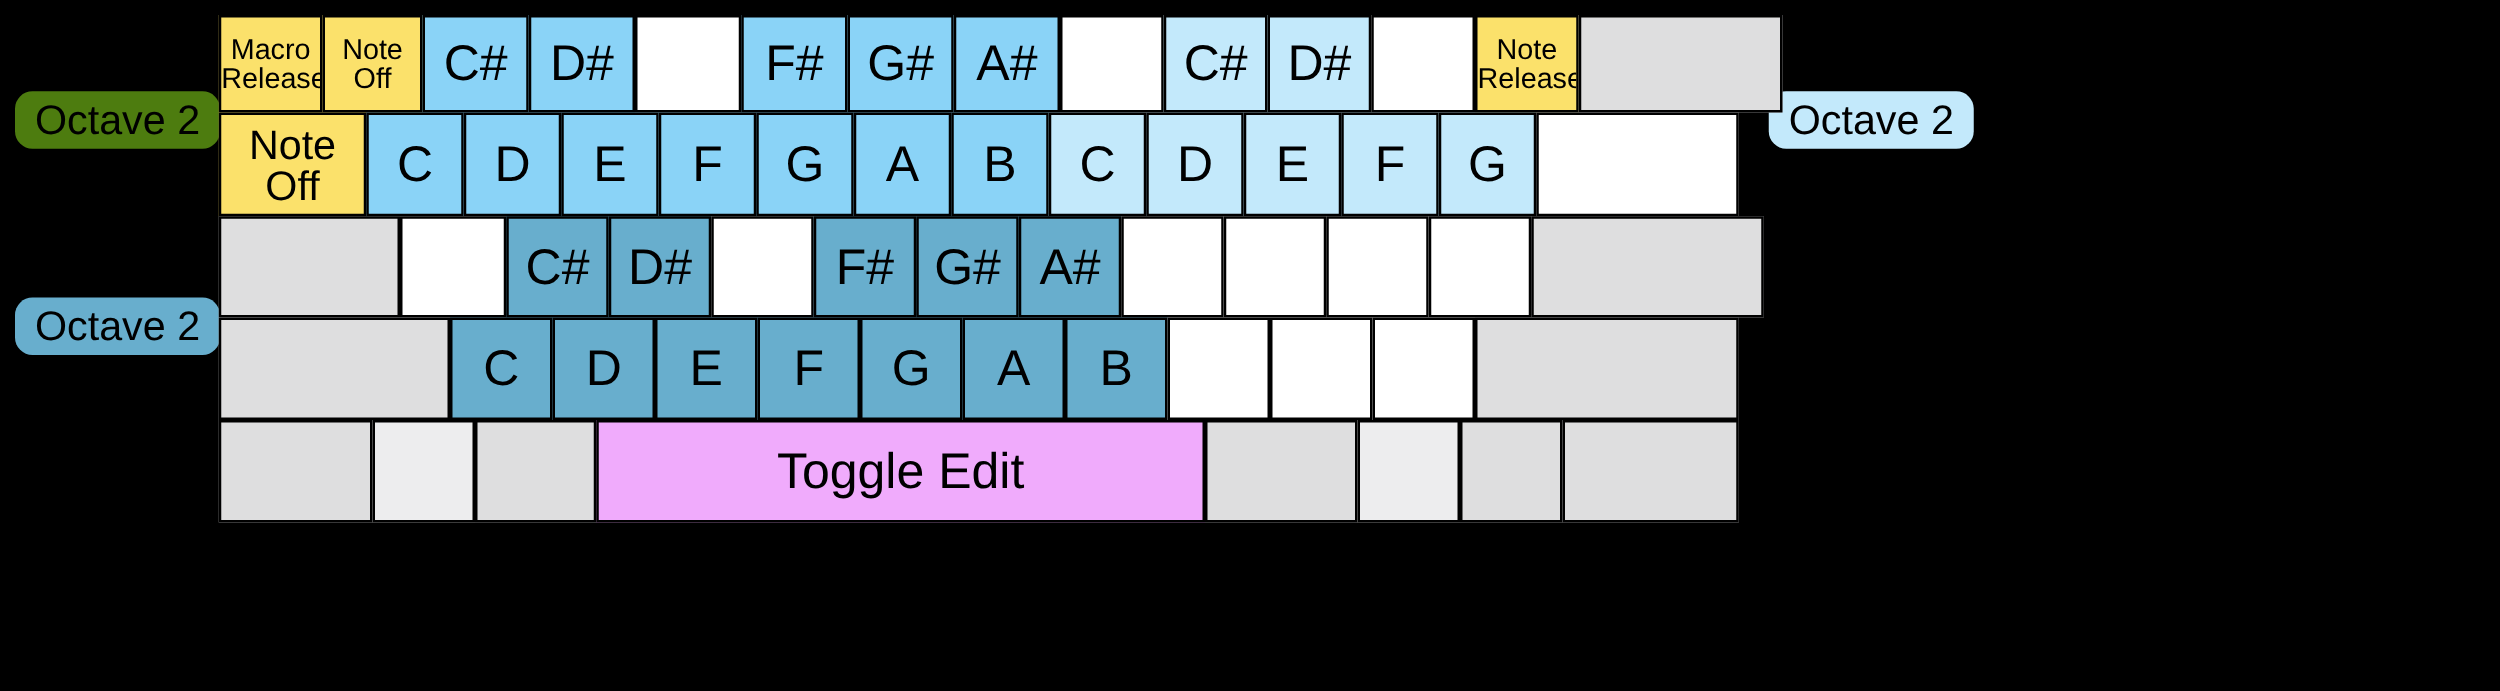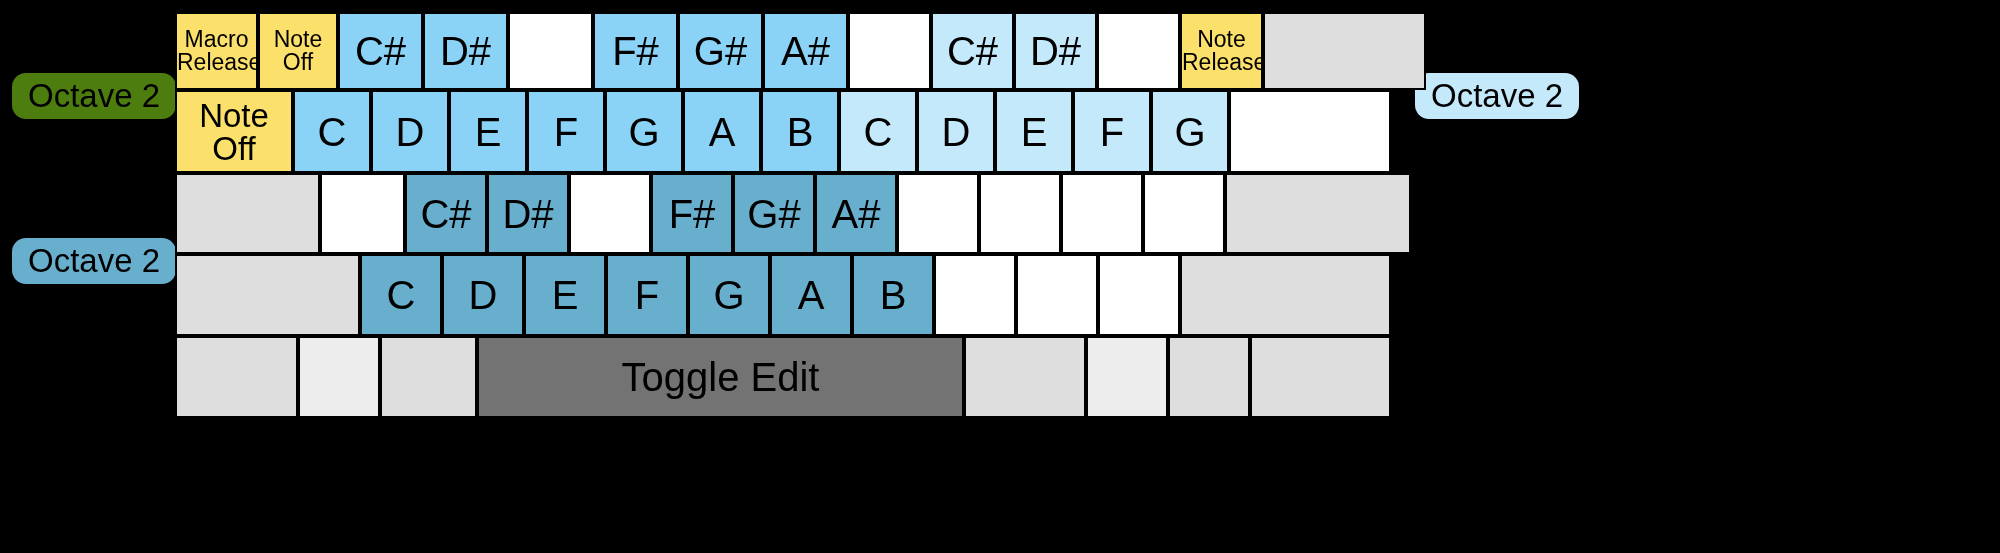--- a/index.html
+++ b/index.html
@@ -25,21 +25,21 @@
   .key .lbl{display:block;width:100%;padding:0 1px;}
 
   
   .c-white   {background:#ffffff;}
   .c-gray    {background:#dededf;}
   .c-gray2   {background:#ededee;}
   .c-yellow  {background:#fbe16b;}
   .c-blue2   {background:#8ad3f7;}  
   .c-blue3   {background:#c3e9fb;}  
   .c-blue1   {background:#68aecd;}  
-  .c-pink    {background:#737373;}
+  .c-pink    {background:#f0abfc;}
 
   
   .t-note {font-size:40px;}
   .t-small{font-size:23px;}
   .t-mid  {font-size:33px;}
   .t-big  {font-size:40px;}
 
   
   .pill{
     position:absolute;

